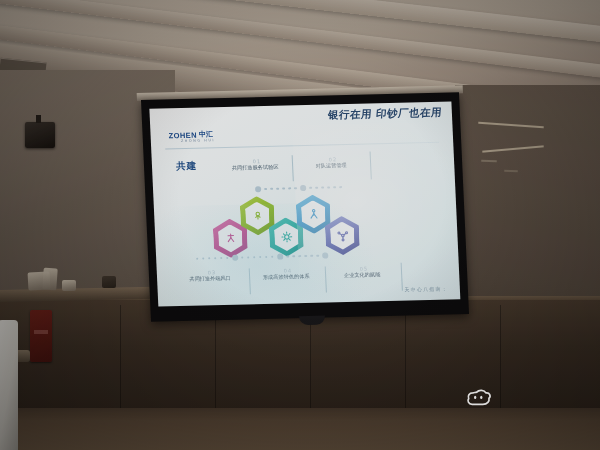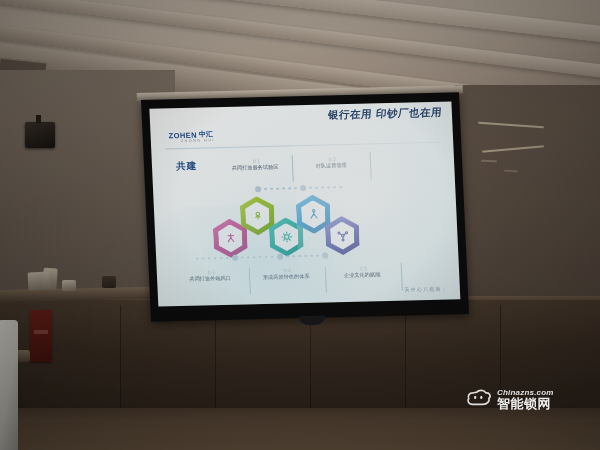--- a/index.html
+++ b/index.html
@@ -404,19 +404,15 @@
 
   <div class="dim"></div>
   <div class="vignette"></div>
 
   <div class="wm">
     <svg width="26" height="22" viewBox="0 0 34 28">
       <path d="M9 6 C4 6 2 10 3.5 13.5 C1.5 16 3 21 8 21 L22 21 C28 21 31 17 30 13 C33 11 31 5 26 6 C24 2 17 1.5 14 5 C12.5 5.5 10.5 5.5 9 6 Z" fill="none" stroke="#ededed" stroke-width="2.2" stroke-linejoin="round"></path>
       <ellipse cx="12" cy="12" rx="1.5" ry="2.1" fill="#ededed"></ellipse>
       <ellipse cx="20" cy="12" rx="1.5" ry="2.1" fill="#ededed"></ellipse>
     </svg>
-    <div class="wm-text">
-      <span class="wm-en">Chinazns.com</span>
-      <span class="wm-cn">智能锁网</span>
-    </div>
   </div>
 
 </div>
 
 </body></html>

